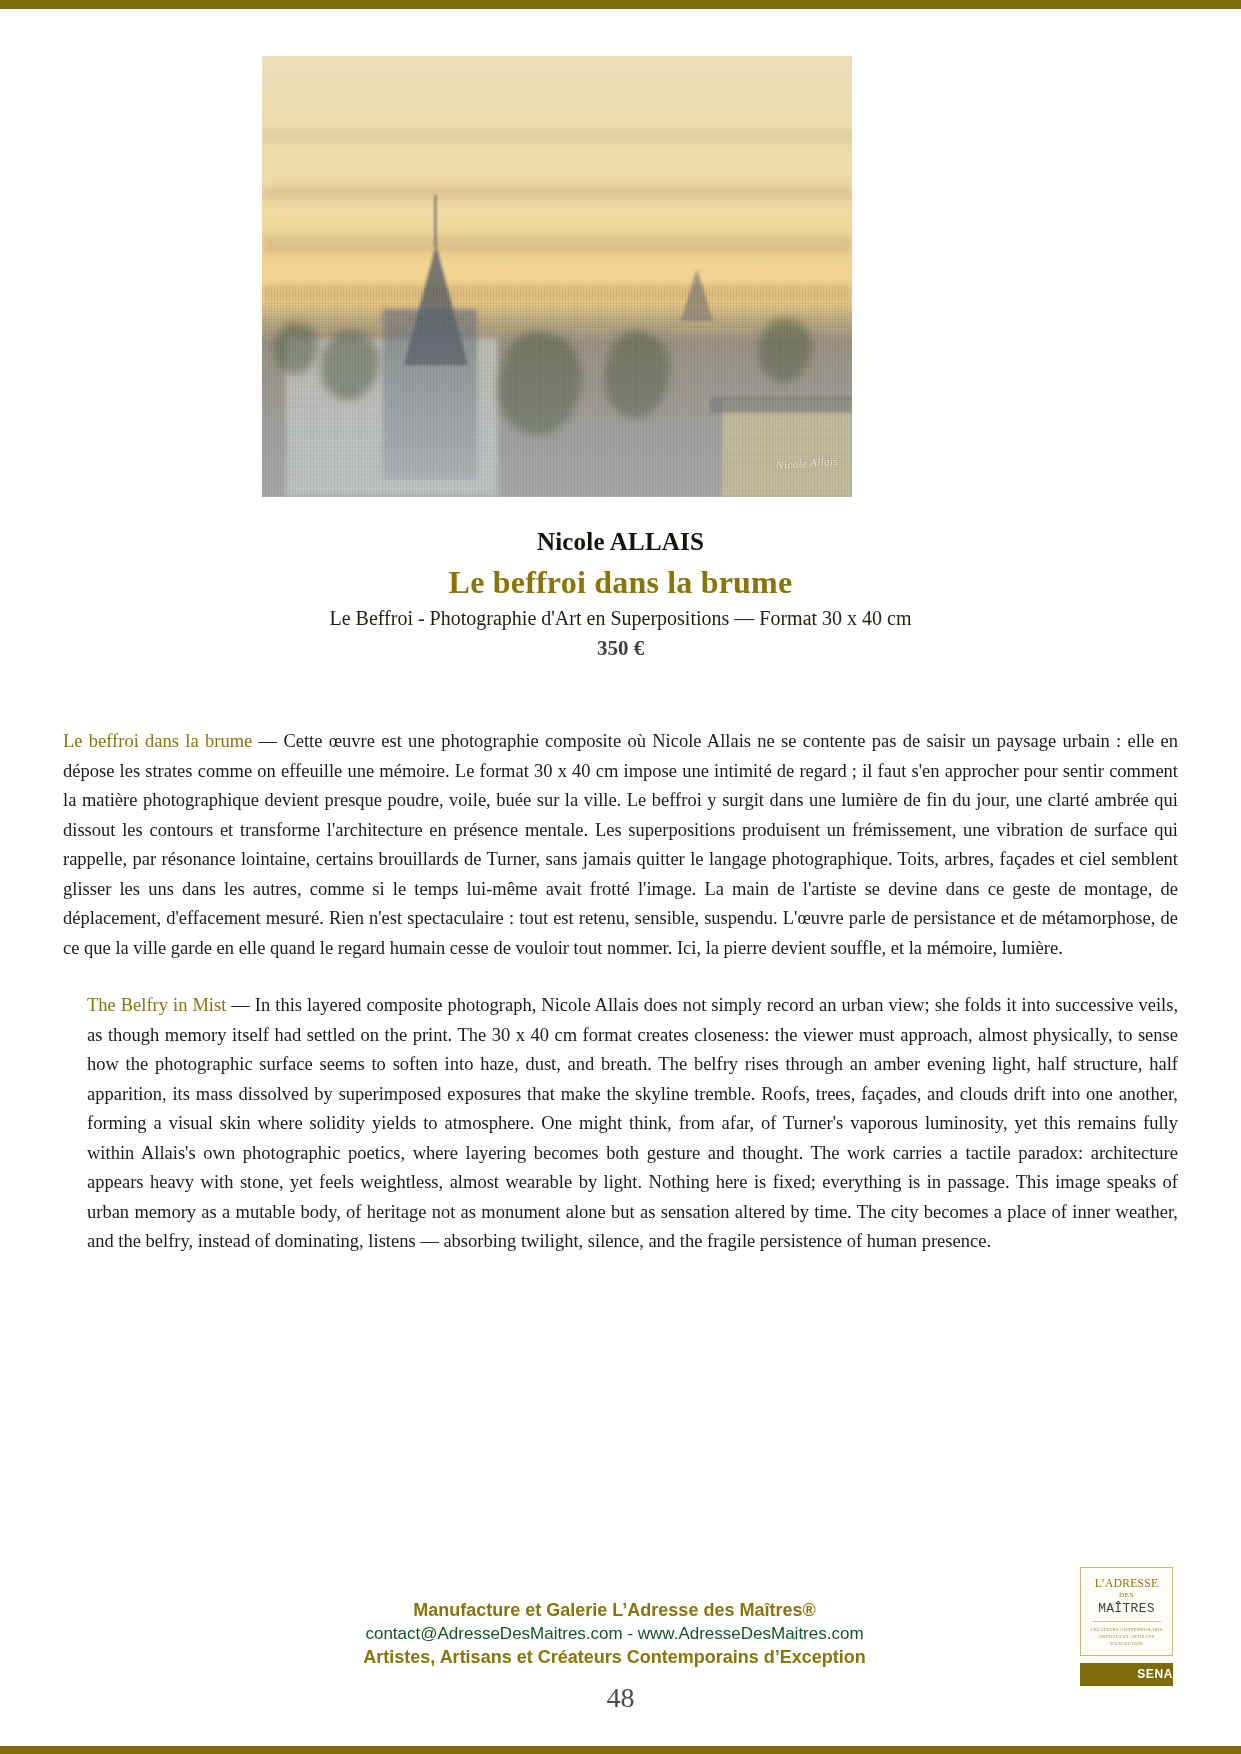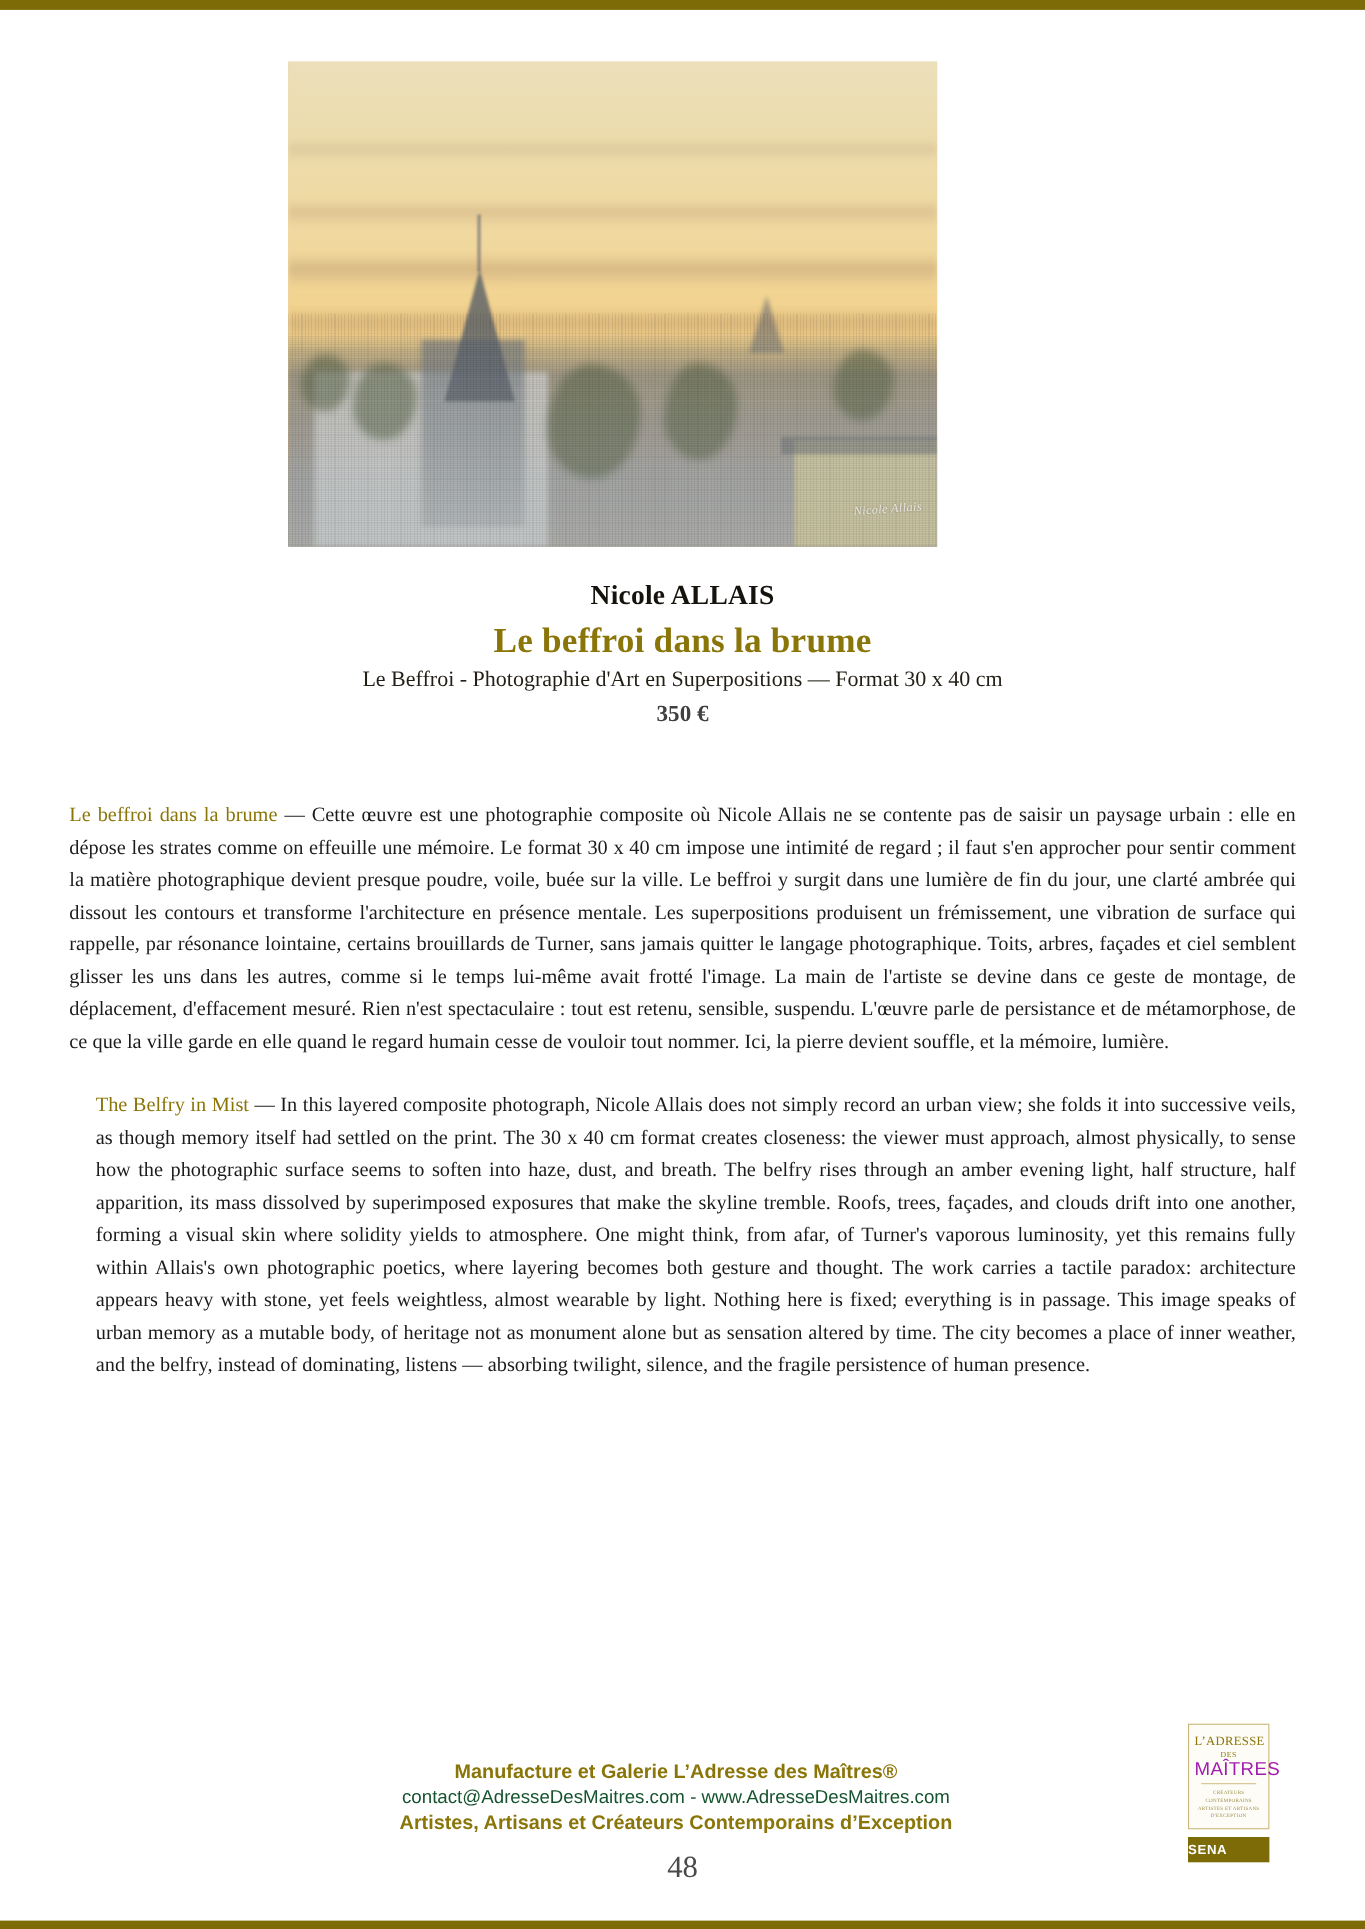--- a/index.html
+++ b/index.html
@@ -270,21 +270,21 @@
     text-align: center;
     font-family: "Liberation Serif", serif;
     font-size: 28px;
     color: #4a4a4a;
   }
 
   
   .brand {
     position: absolute;
     left: 1080px; top: 1567px;
-    width: 74px;
+    width: 93px;
   }
   .brand-card {
     border: 1px solid #c8b87a;
     background: #fdfcf7;
     padding: 9px 5px 8px 5px;
     text-align: center;
   }
   .brand-l1 {
     font-family: "Liberation Serif", serif;
     font-size: 11.5px;
@@ -293,23 +293,23 @@
     line-height: 13px;
   }
   .brand-l2 {
     font-family: "Liberation Serif", serif;
     font-size: 7px;
     color: #8a7508;
     letter-spacing: .6px;
     line-height: 11px;
   }
   .brand-l3 {
-    font-family: Liberation Sans, sans-serif;
-    font-size: 17px;
-    color: #a21caf;
+    font-family: Liberation Mono, monospace;
+    font-size: 13px;
+    color: #404040;
     letter-spacing: .3px;
     line-height: 15px;
   }
   .brand-divider {
     height: 1px;
     background: #d3c48d;
     margin: 5px 6px 4px 6px;
   }
   .brand-tag {
     font-family: "Liberation Serif", serif;
@@ -319,21 +319,21 @@
     line-height: 7px;
   }
   .brand-sena {
     margin-top: 7px;
     background: #7d6b07;
     color: #ffffff;
     font-family: "Liberation Sans", sans-serif;
     font-weight: bold;
     font-size: 12px;
     letter-spacing: .6px;
-    text-align: left;
+    text-align: right;
     padding: 4px 0 5px 0;
   }
 </style>
 </head>
 <body>
 
 <div class="rule-top"></div>
 
 <div class="artwork-wrap">
   <div class="artwork">

